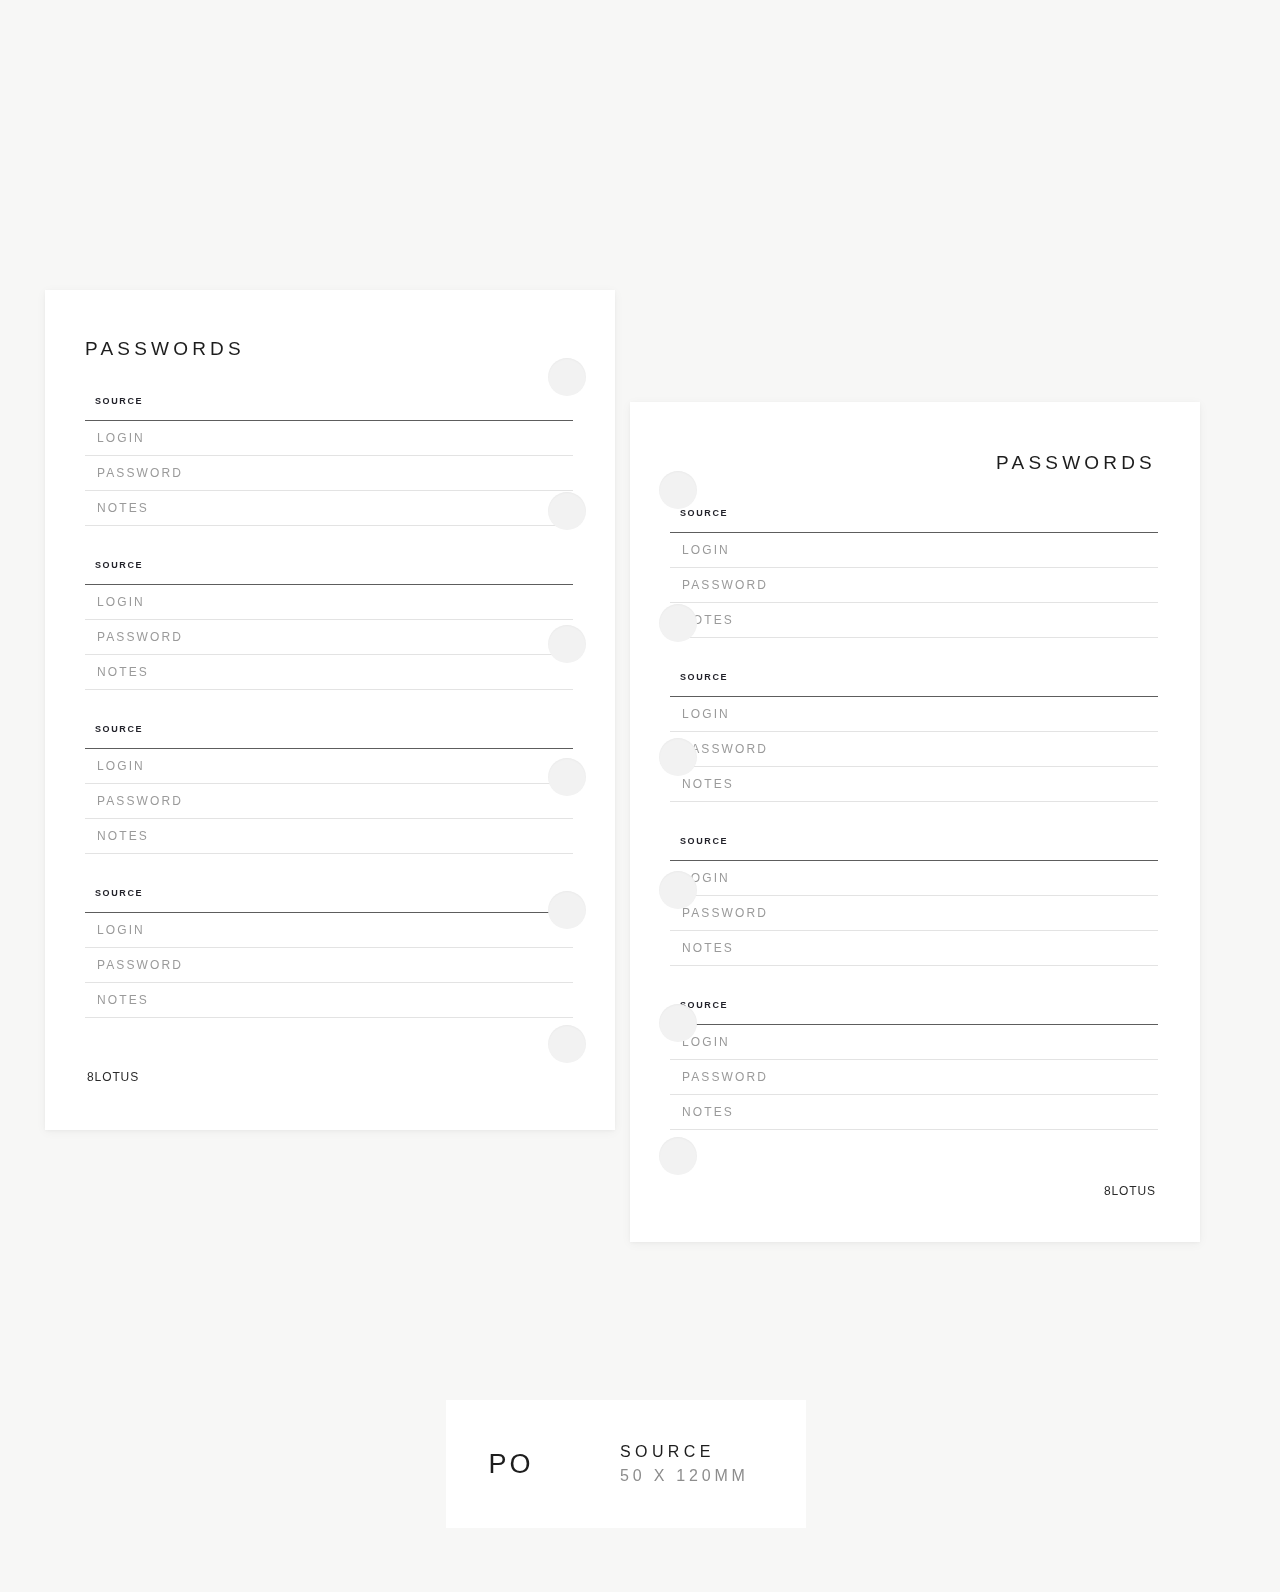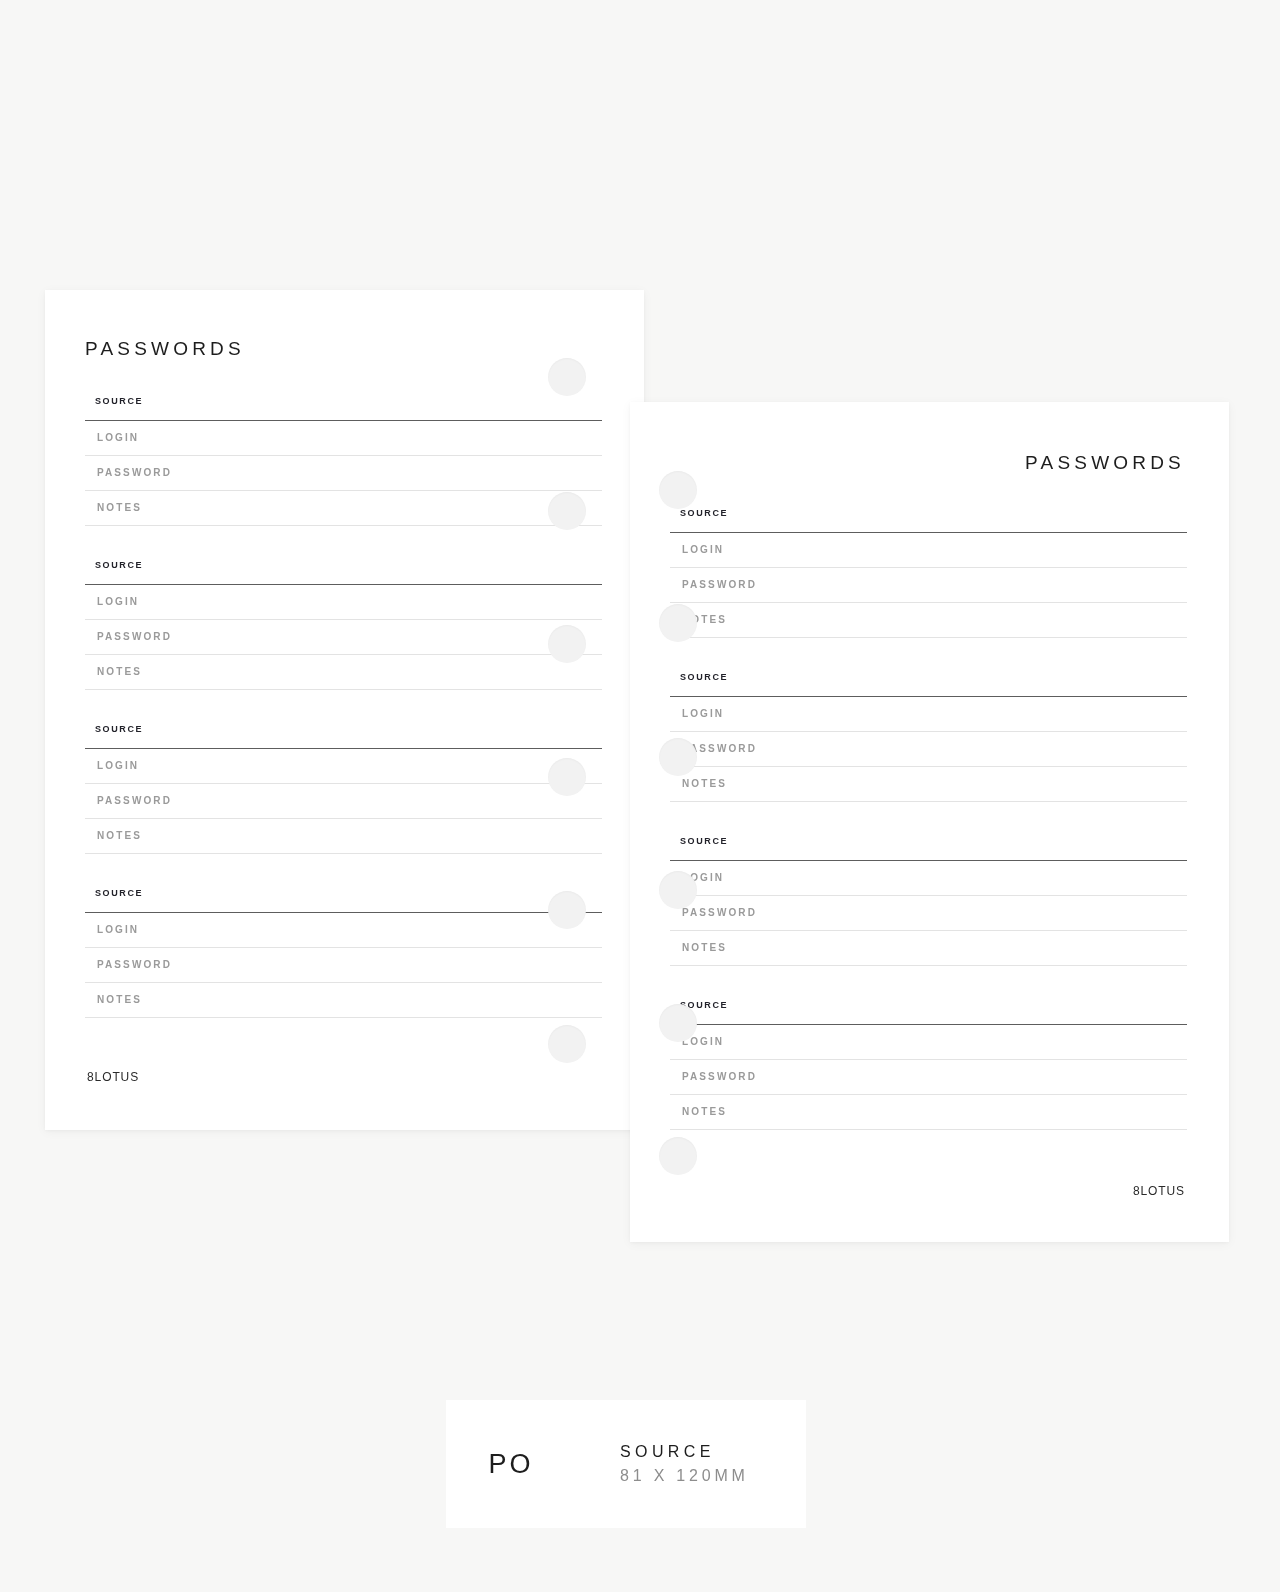--- a/index.html
+++ b/index.html
@@ -13,21 +13,20 @@
     font-family: "Liberation Sans", sans-serif;
     position: relative;
     overflow: hidden;
   }
 
   
   .page {
     position: absolute;
     background: #ffffff;
     box-shadow: 0 2px 10px rgba(0,0,0,0.045), 0 1px 3px rgba(0,0,0,0.03);
-    padding-left: 29px;
   }
   .page-left {
     left: 45px;
     top: 290px;
     width: 570px;
     height: 840px;
   }
   .page-right {
     left: 630px;
     top: 402px;
@@ -74,23 +73,23 @@
   .entry:last-of-type {
     margin-bottom: 0;
   }
 
   .field {
     position: relative;
     box-sizing: border-box;
   }
   .field-label {
     color: #9a9a9a;
-    font-size: 10px;
+    font-size: 12px;
     letter-spacing: 2.1px;
-    font-weight: 700;
+    font-weight: 400;
     line-height: 1;
   }
 
   
   .field-source {
     padding-left: 10px;
     padding-bottom: 12px;
     border-bottom: 1px solid #5d5d5d;
   }
   .field-source .field-label {
@@ -348,15 +347,15 @@
 <div class="ring-hole" style="left:659px; top:871px;"></div>
 <div class="ring-hole" style="left:659px; top:1004px;"></div>
 <div class="ring-hole" style="left:659px; top:1137px;"></div>
 
 <div class="size-bar">
   <div class="size-code">
     <span class="size-code-text">PO</span>
   </div>
   <div class="size-info">
     <span class="size-name">SOURCE</span>
-    <span class="size-dims">81 X 120MM</span>
+    <span class="size-dims">50 X 120MM</span>
   </div>
 </div>
 
 </body></html>

